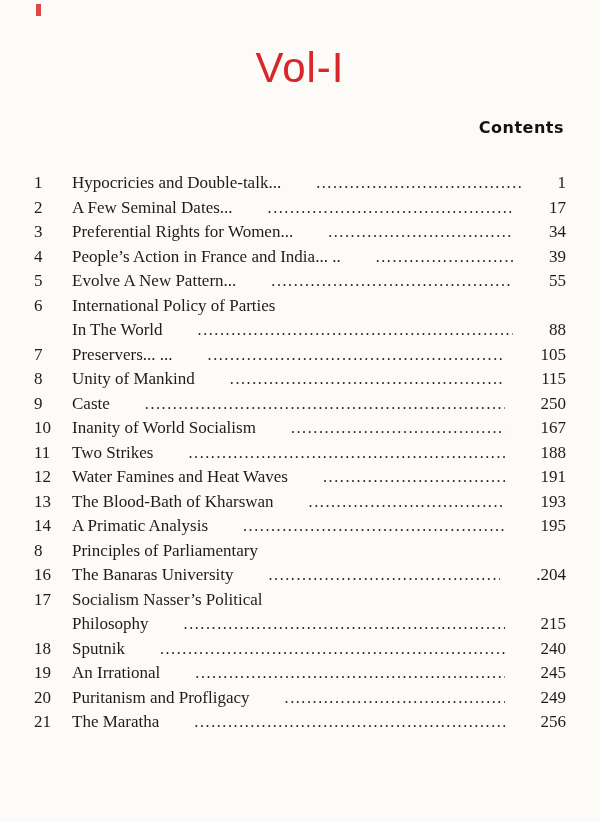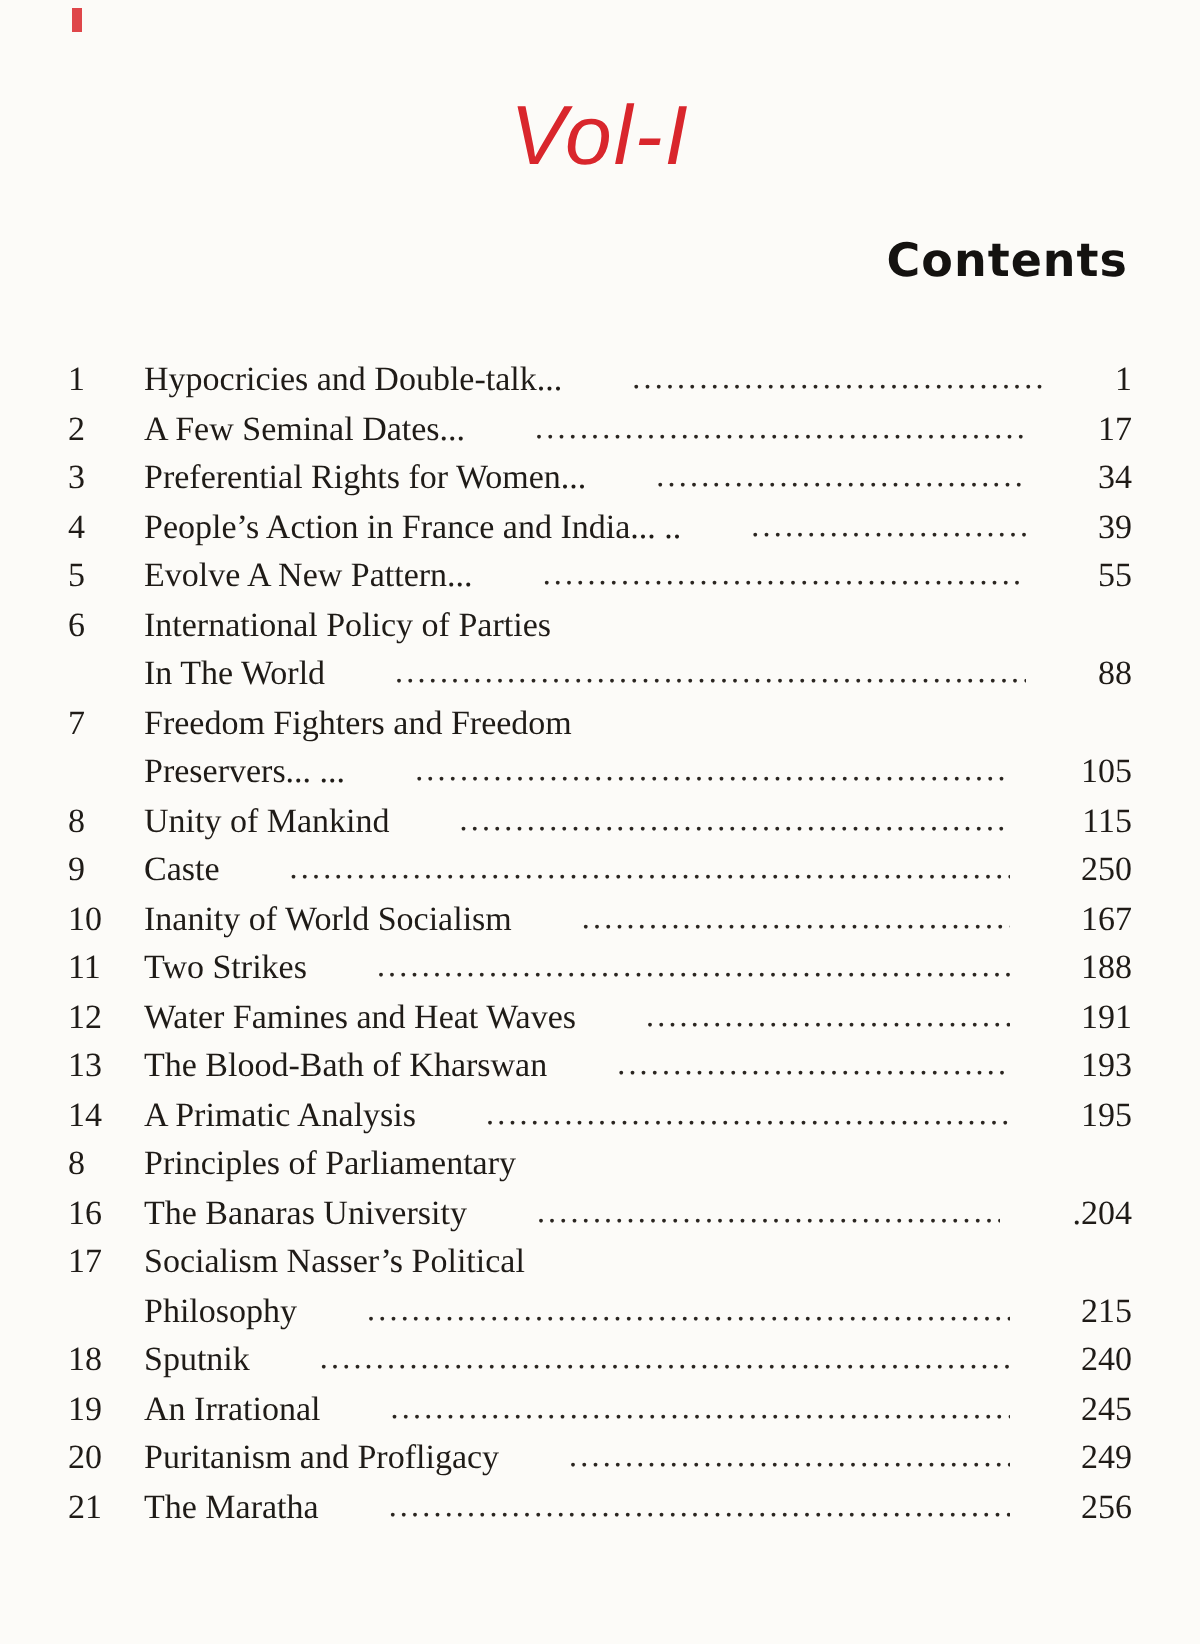--- a/index.html
+++ b/index.html
@@ -27,28 +27,27 @@
     background: #d9262c;
     opacity: 0.85;
   }
   .vol-title {
     margin-top: 44px;
     text-align: center;
     font-family: "Liberation Sans", sans-serif;
     font-size: 42px;
     font-weight: 400;
     letter-spacing: 1px;
-    font-style: italic;
   }
   .contents-heading {
     margin-top: 26px;
     padding-right: 36px;
     text-align: right;
     font-family: "DejaVu Sans", sans-serif;
-    font-size: 23px;
+    font-size: 16px;
     font-weight: 700;
     letter-spacing: 0.5px;
     color: #141210;
   }
   .toc {
     margin-top: 34px;
     padding: 0 34px 0 34px;
   }
   .row {
     display: flex;
@@ -173,21 +172,20 @@
         <span class="t">In The World</span>
         <span class="dots"></span>
         <span class="pg">88</span>
       </div>
     </div>
   </div>
 
   <div class="row">
     <div class="num">7</div>
     <div class="content">
-      <div class="line">Freedom Fighters and Freedom</div>
           <div class="lastline">
         <span class="t">Preservers... ...</span>
         <span class="dots"></span>
         <span class="pg">105</span>
       </div>
     </div>
   </div>
 
   <div class="row">
     <div class="num">8</div>

